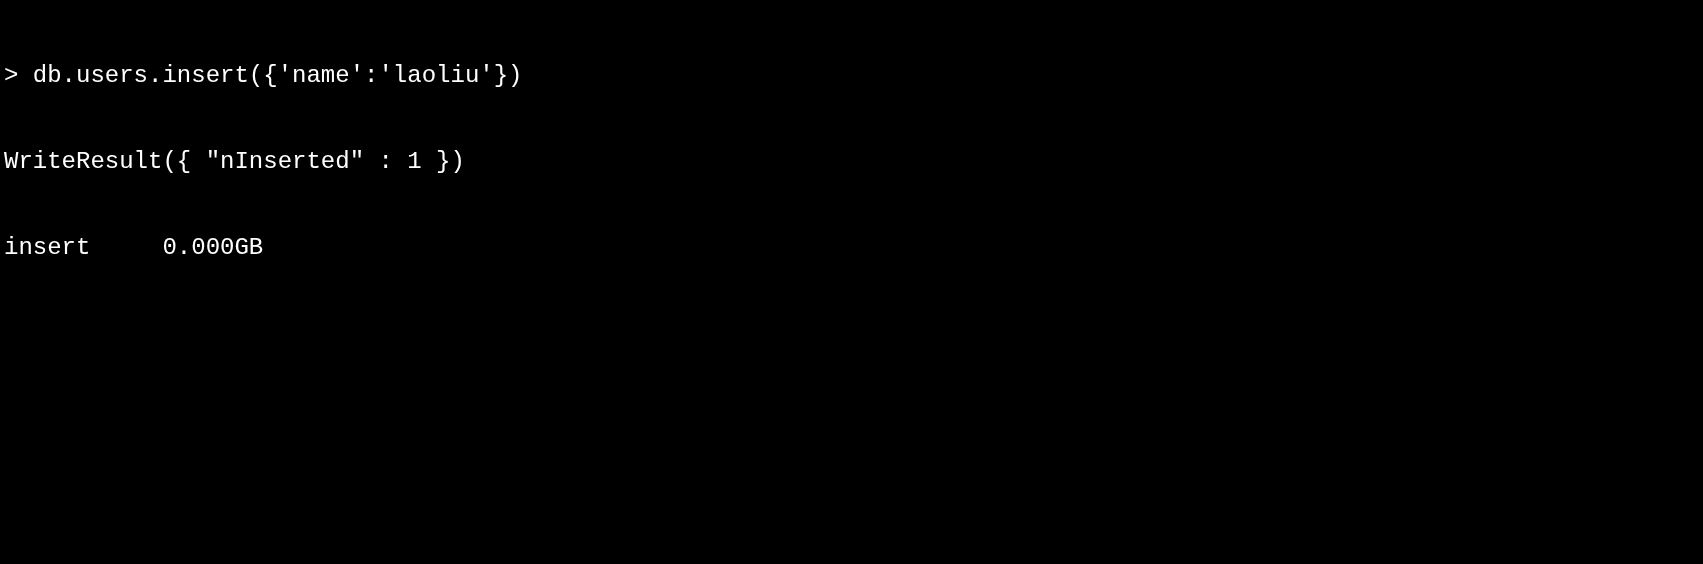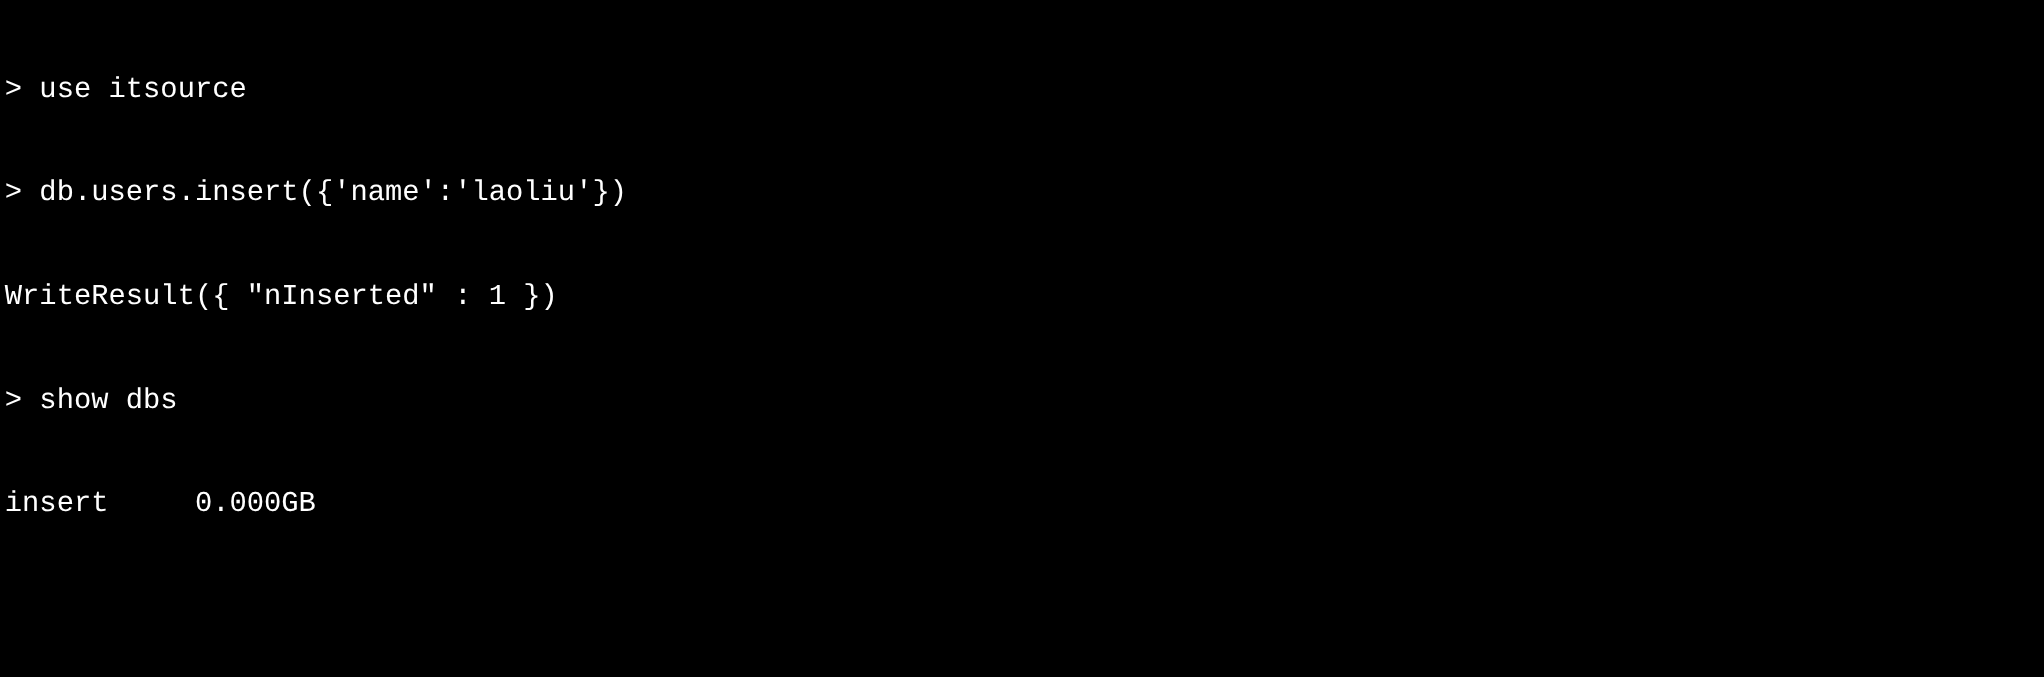--- a/index.html
+++ b/index.html
@@ -22,24 +22,22 @@
       white-space: pre;
     }
     .line {
       display: block;
     }
   </style>
 </head>
 <body>
 
 <div class="terminal">
-  <span class="line">&gt; use itsource</span>
   <span class="line">&gt; db.users.insert({'name':'laoliu'})</span>
   <span class="line">WriteResult({ "nInserted" : 1 })</span>
-  <span class="line">&gt; show dbs</span>
   <span class="line">insert     0.000GB</span>
   
   
   
   
   
   <span class="line"></span>
   
   
   

